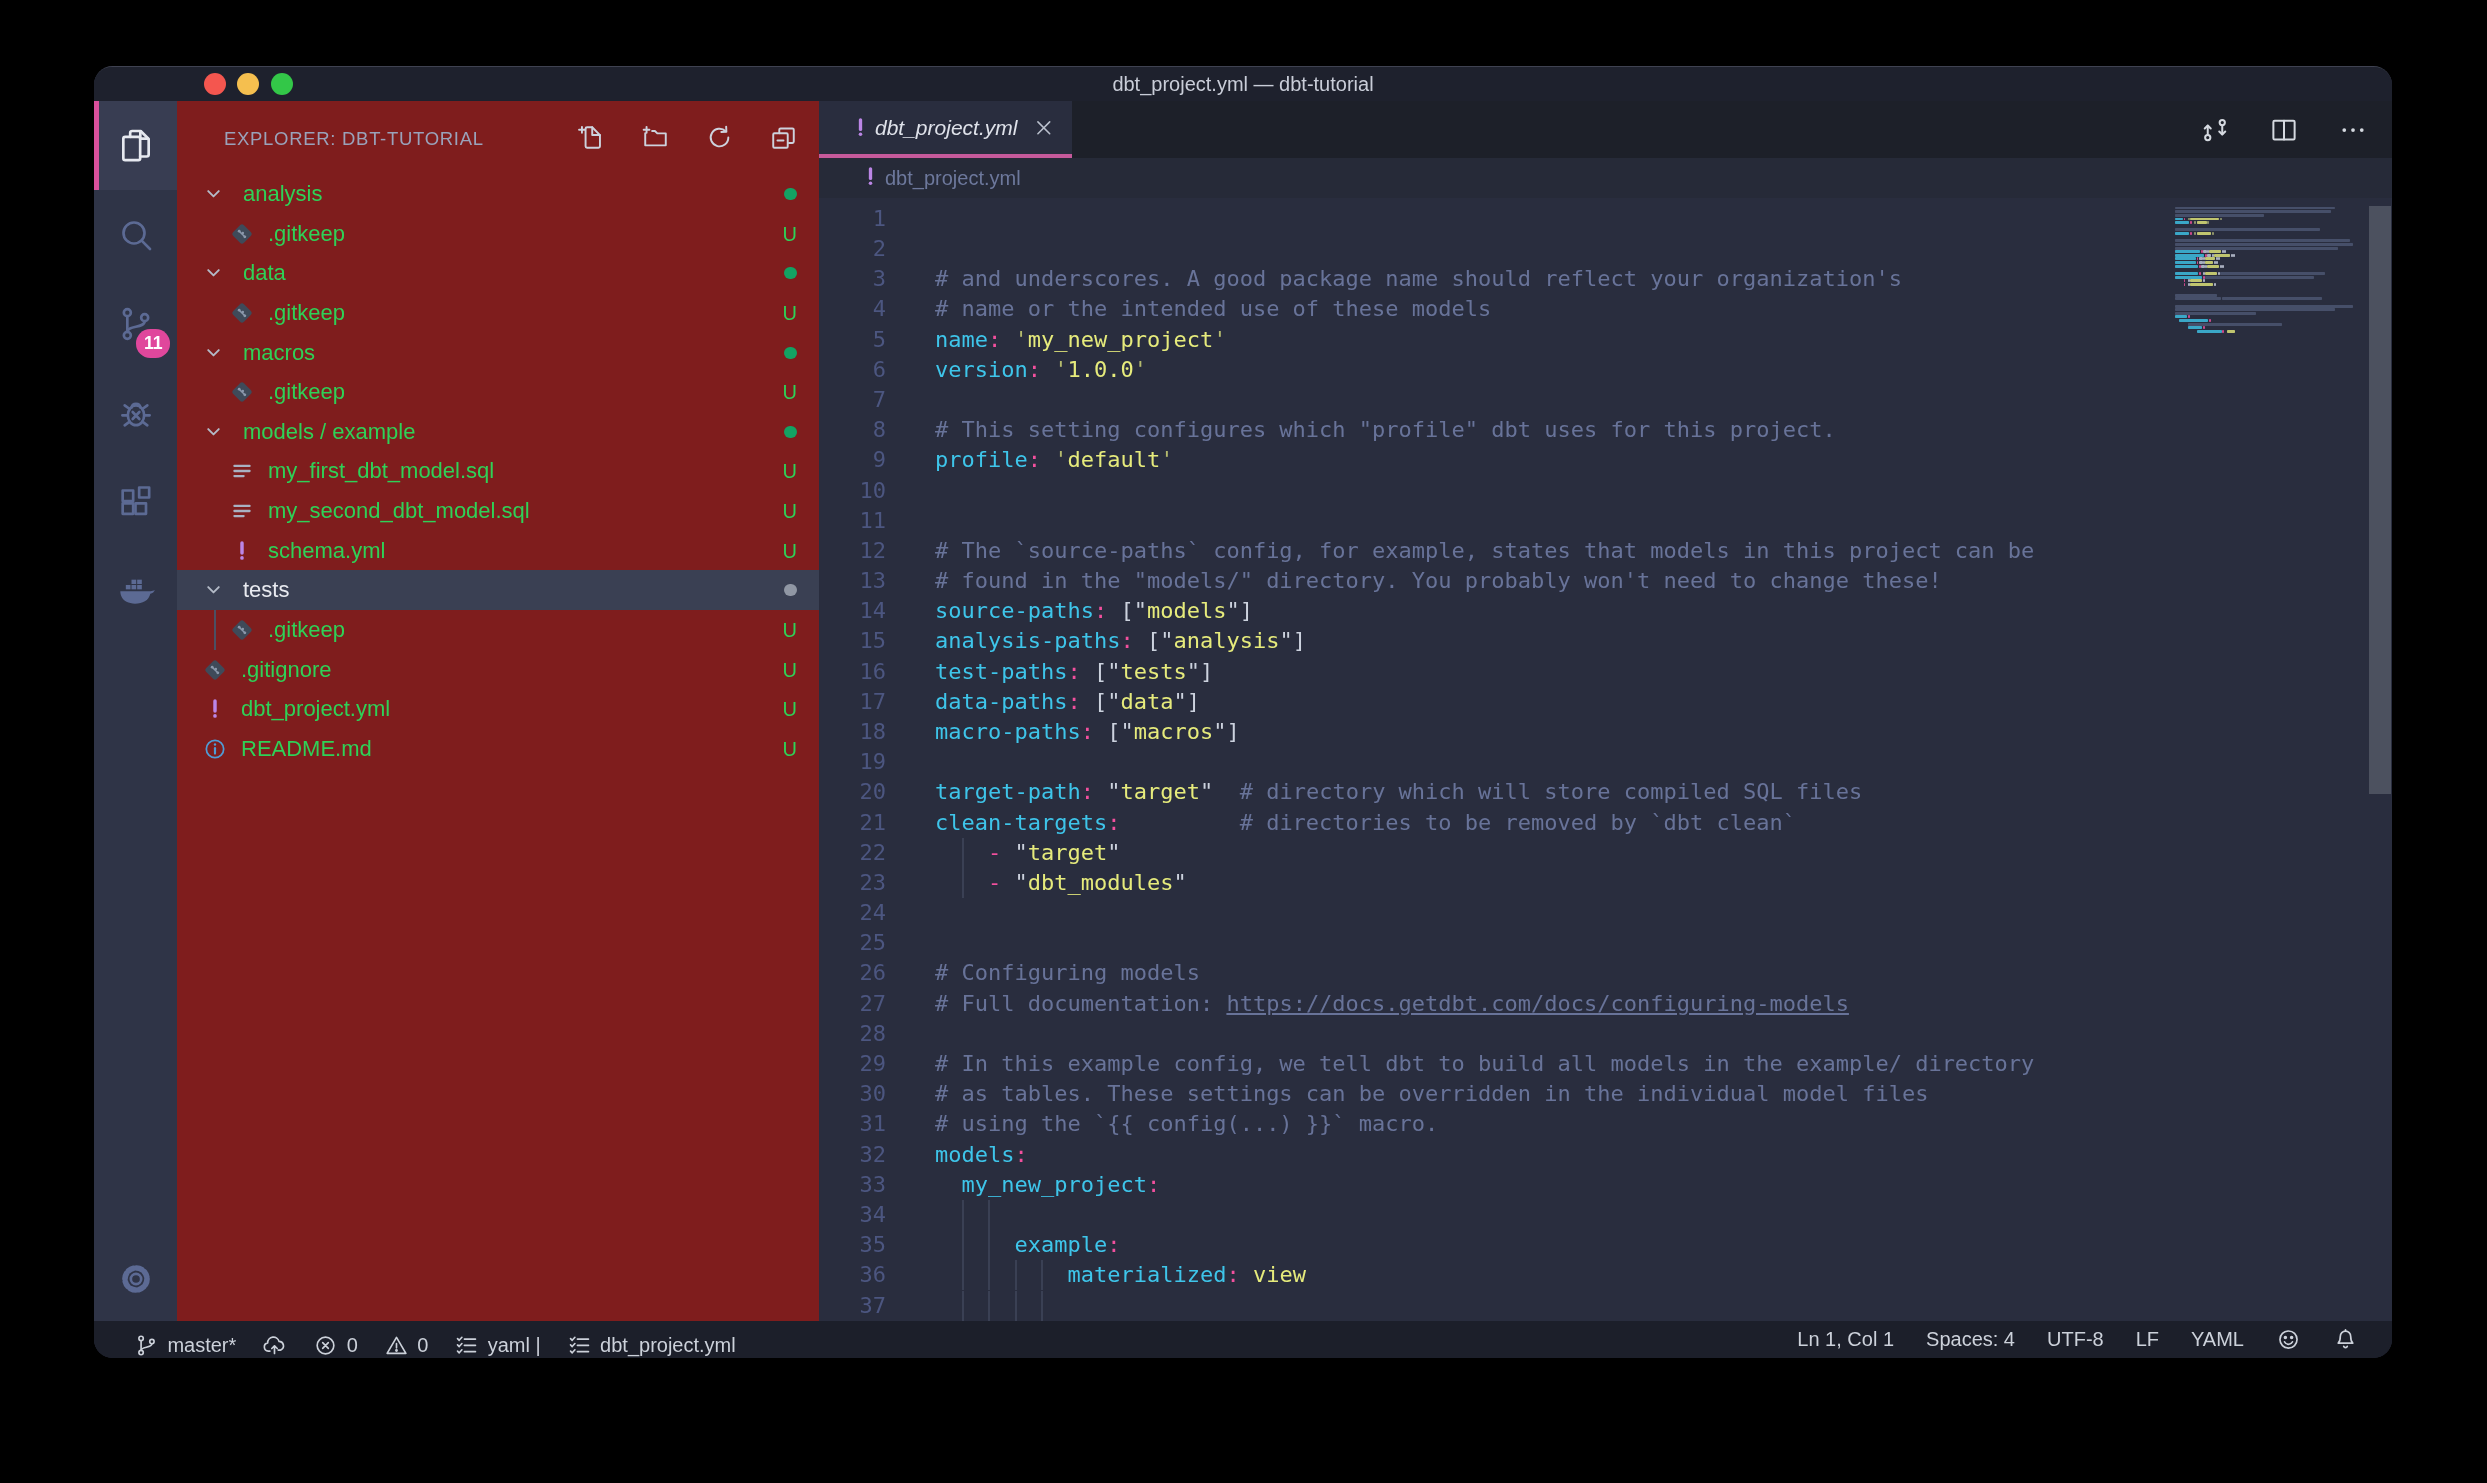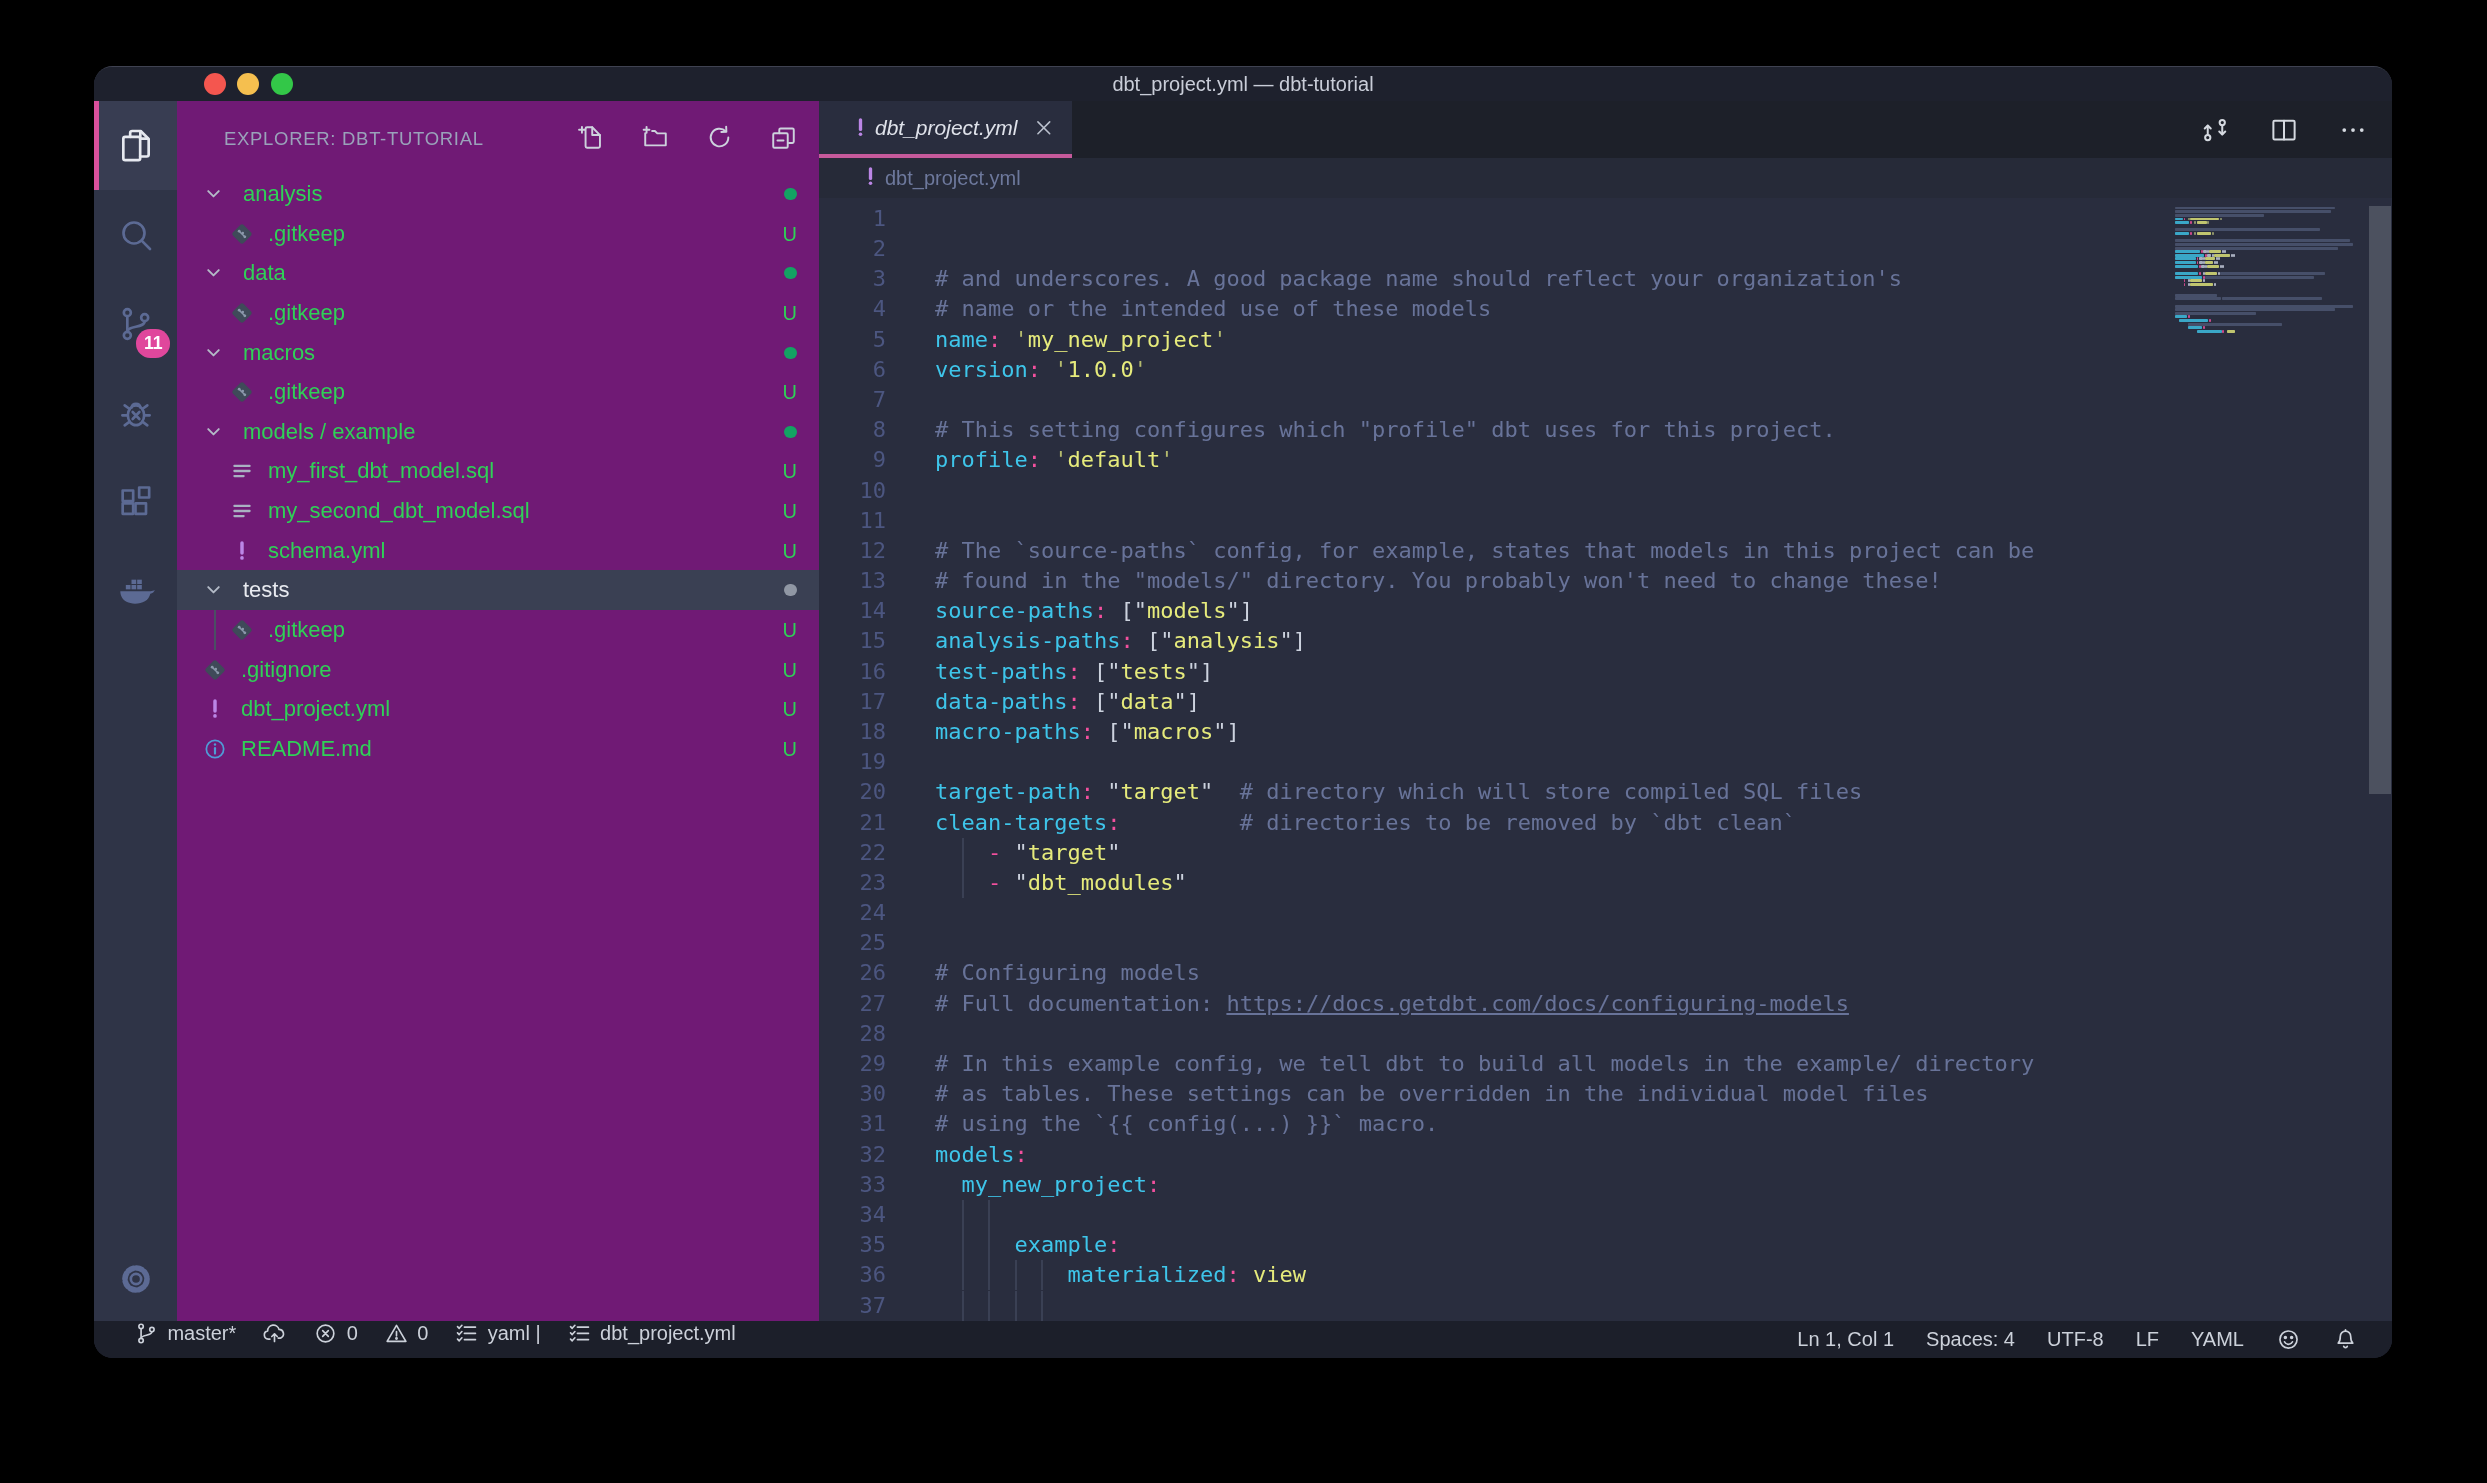--- a/index.html
+++ b/index.html
@@ -13,21 +13,21 @@
   #main{position:absolute;left:0;top:34px;width:2298px;height:1222px;display:flex;}
   
   #activitybar{position:relative;width:83px;height:100%;background:#2f3447;flex:none;}
   .actitem{position:relative;width:83px;height:89px;display:flex;align-items:center;justify-content:center;color:#5c6a94;}
   .actitem svg{width:40px;height:40px;}
   .actitem.active{background:#383d52;color:#e6e9f0;}
   .actitem.active::before{content:"";position:absolute;left:0;top:0;width:5px;height:100%;background:#d9509c;}
   .actbadge{position:absolute;right:6.7px;bottom:10px;min-width:34px;height:29px;border-radius:14.3px;background:#e0479c;color:#fff;font-size:17.7px;font-weight:bold;display:flex;align-items:center;justify-content:center;padding:0 6.7px;}
   #settings-item{position:absolute;bottom:0;left:0;}
   
-  #sidebar{position:relative;width:642px;height:100%;background:#701a75;flex:none;}
+  #sidebar{position:relative;width:642px;height:100%;background:#7f1d1d;flex:none;}
   #sb-header{position:absolute;left:0;top:0;width:100%;height:73px;}
   #sb-title{position:absolute;left:47px;top:27px;font-size:18.5px;letter-spacing:0.7px;color:#9aa2ba;}
   #sb-actions{position:absolute;right:15px;top:15px;display:flex;gap:22px;}
   #sb-actions .sbact{width:42px;height:42px;display:flex;align-items:center;justify-content:center;color:#cdd2dd;}
   #sb-actions svg{width:29px;height:29px;}
   #tree{position:absolute;left:0;top:73px;width:100%;}
   .trow{position:absolute;left:0;width:100%;height:40px;}
   .trow.sel{background:#3a4053;}
   .twisty{position:absolute;top:8.4px;color:#b3bac7;}
   .twisty svg{width:23px;height:23px;}
@@ -61,21 +61,21 @@
   .ltext{position:absolute;left:116px;white-space:pre;}
   .iguide{position:absolute;top:0;width:1.7px;height:30px;background:#3a4054;}
   .t-c{color:#687399}.t-cl{color:#687399;text-decoration:underline}.t-k{color:#3ec5ea}.t-p{color:#f2509e}
   .t-s{color:#e6eb7c}.t-q{color:#ccd2de}.t-sq{color:#b4ba6e}.t-w{color:#ccd2de}
   #minimap{position:absolute;left:1356px;top:5px;width:192px;height:337px;}
   .mseg{position:absolute;height:2.5px;border-radius:0.8px;}
   #scrollbar{position:absolute;right:0;top:0;width:23.6px;height:100%;}
   #scrollthumb{position:absolute;left:0.8px;top:8.4px;width:22px;height:588px;background:#4c515f;}
   
   #statusbar{position:absolute;left:0;bottom:0;width:100%;height:37px;background:#1c1f2a;color:#ccd1da;font-size:20px;}
-  #sb-left{position:absolute;left:40px;top:0;height:37px;display:flex;align-items:flex-start;gap:26px;}
+  #sb-left{position:absolute;left:40px;top:0;height:37px;display:flex;align-items:flex-end;gap:26px;}
   #sb-right{position:absolute;right:34px;top:0;height:37px;display:flex;align-items:center;gap:32px;}
   .stitem{display:flex;align-items:center;gap:8.4px;white-space:nowrap;}
   .stitem svg{width:25px;height:25px;}
   svg.ic{fill:none;stroke:currentColor;stroke-width:1.6;stroke-linecap:round;stroke-linejoin:round;}
 </style>
 </head>
 <body>
 
 <div id="window">
 

